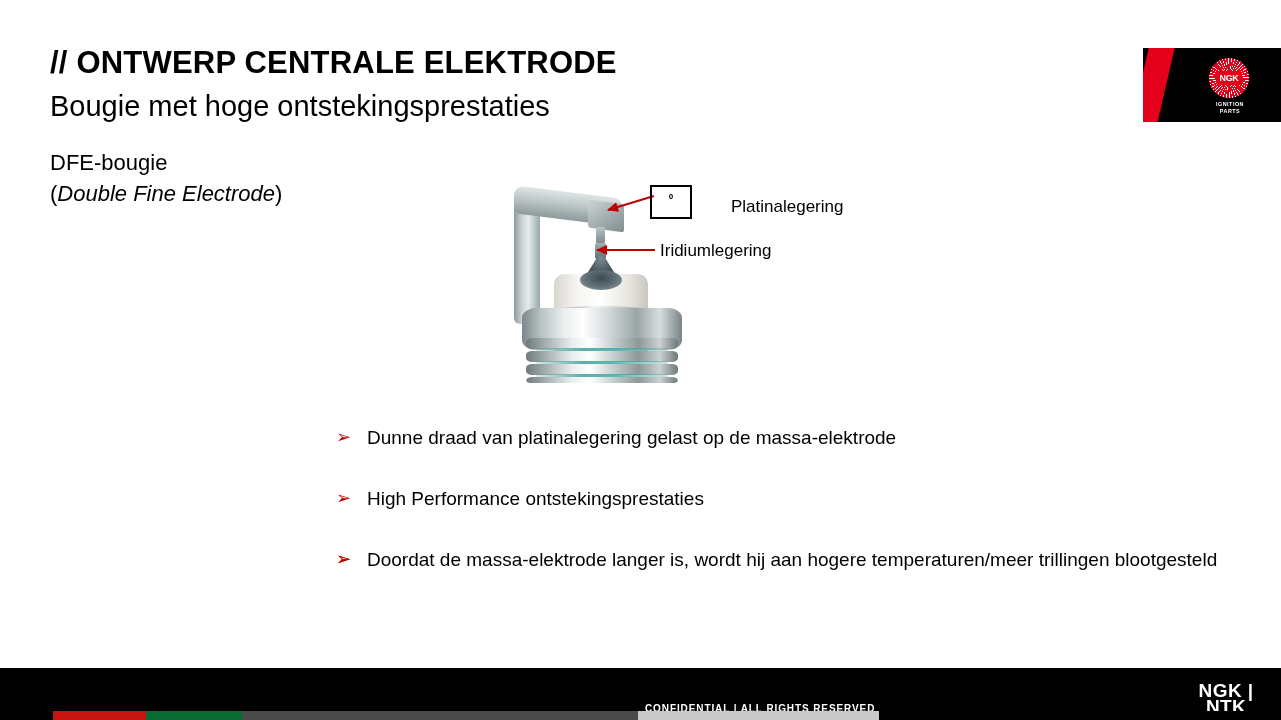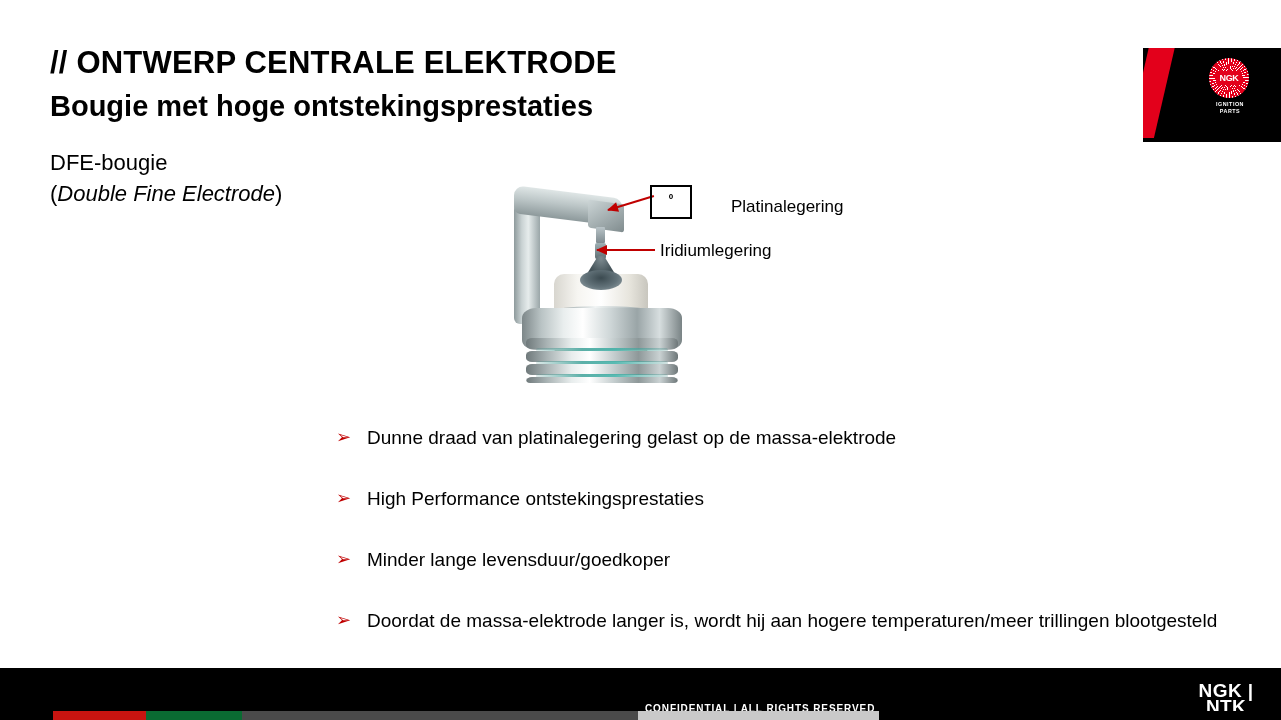--- a/index.html
+++ b/index.html
@@ -25,32 +25,32 @@
     font-weight: bold;
     letter-spacing: 0.2px;
     white-space: nowrap;
     color: #000;
   }
   #slide-subtitle {
     position: absolute;
     left: 50px;
     top: 90px;
     font-size: 29px;
-    font-weight: bold;
+    font-weight: normal;
     white-space: nowrap;
     color: #000;
   }
 
   
   #brand-panel {
     position: absolute;
     left: 1143px;
     top: 48px;
     width: 138px;
-    height: 94px;
+    height: 74px;
     background: #000000;
     overflow: hidden;
   }
   #brand-stripe {
     position: absolute;
     left: -4px;
     top: -6px;
     width: 26px;
     height: 96px;
     background: #e3001b;
@@ -442,21 +442,20 @@
   <div class="bullet-item">
     <span class="bullet-marker">➢</span>
     <span>Dunne draad van platinalegering gelast op de massa-elektrode</span>
   </div>
   <div class="bullet-item">
     <span class="bullet-marker">➢</span>
     <span>High Performance ontstekingsprestaties</span>
   </div>
   <div class="bullet-item">
     <span class="bullet-marker">➢</span>
-    <span>Minder lange levensduur/goedkoper</span>
   </div>
   <div class="bullet-item">
     <span class="bullet-marker">➢</span>
     <span>Doordat de massa-elektrode langer is, wordt hij aan hogere temperaturen/meer trillingen blootgesteld</span>
   </div>
 </div>
 
 <div id="footer-bar"></div>
 <div id="footer-confidential">CONFIDENTIAL  | ALL RIGHTS  RESERVED</div>
 <div id="footer-logo">

